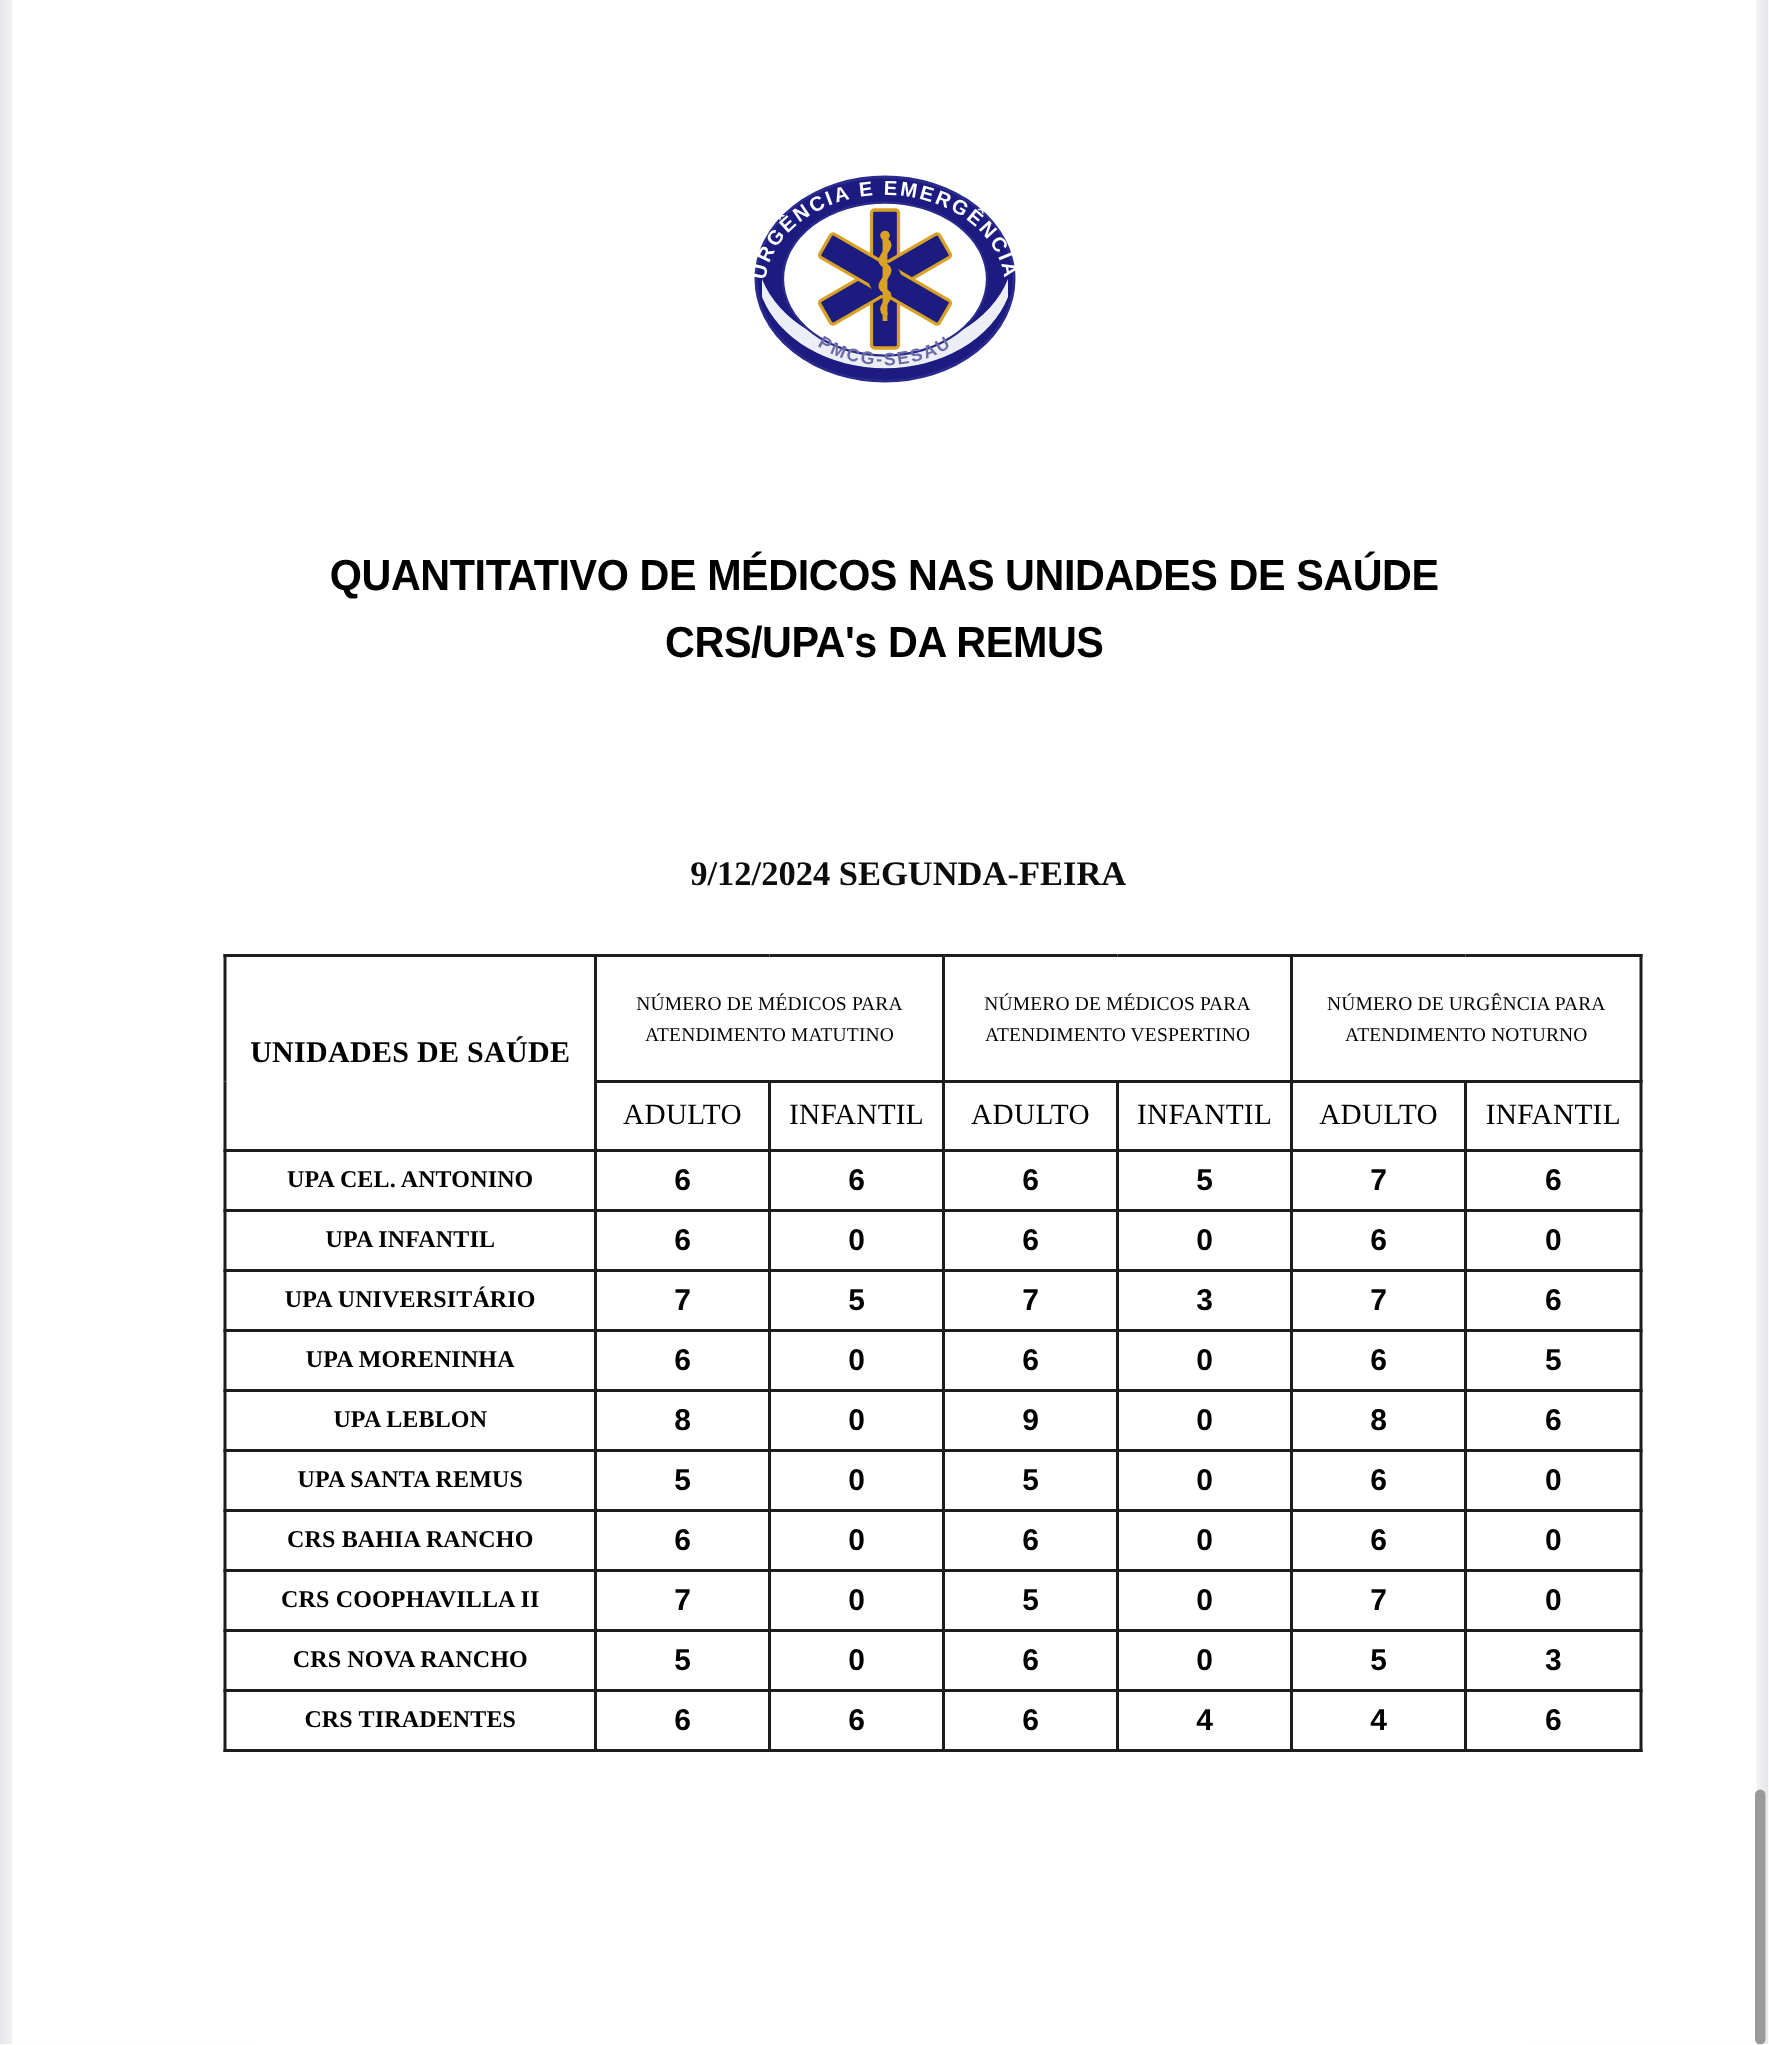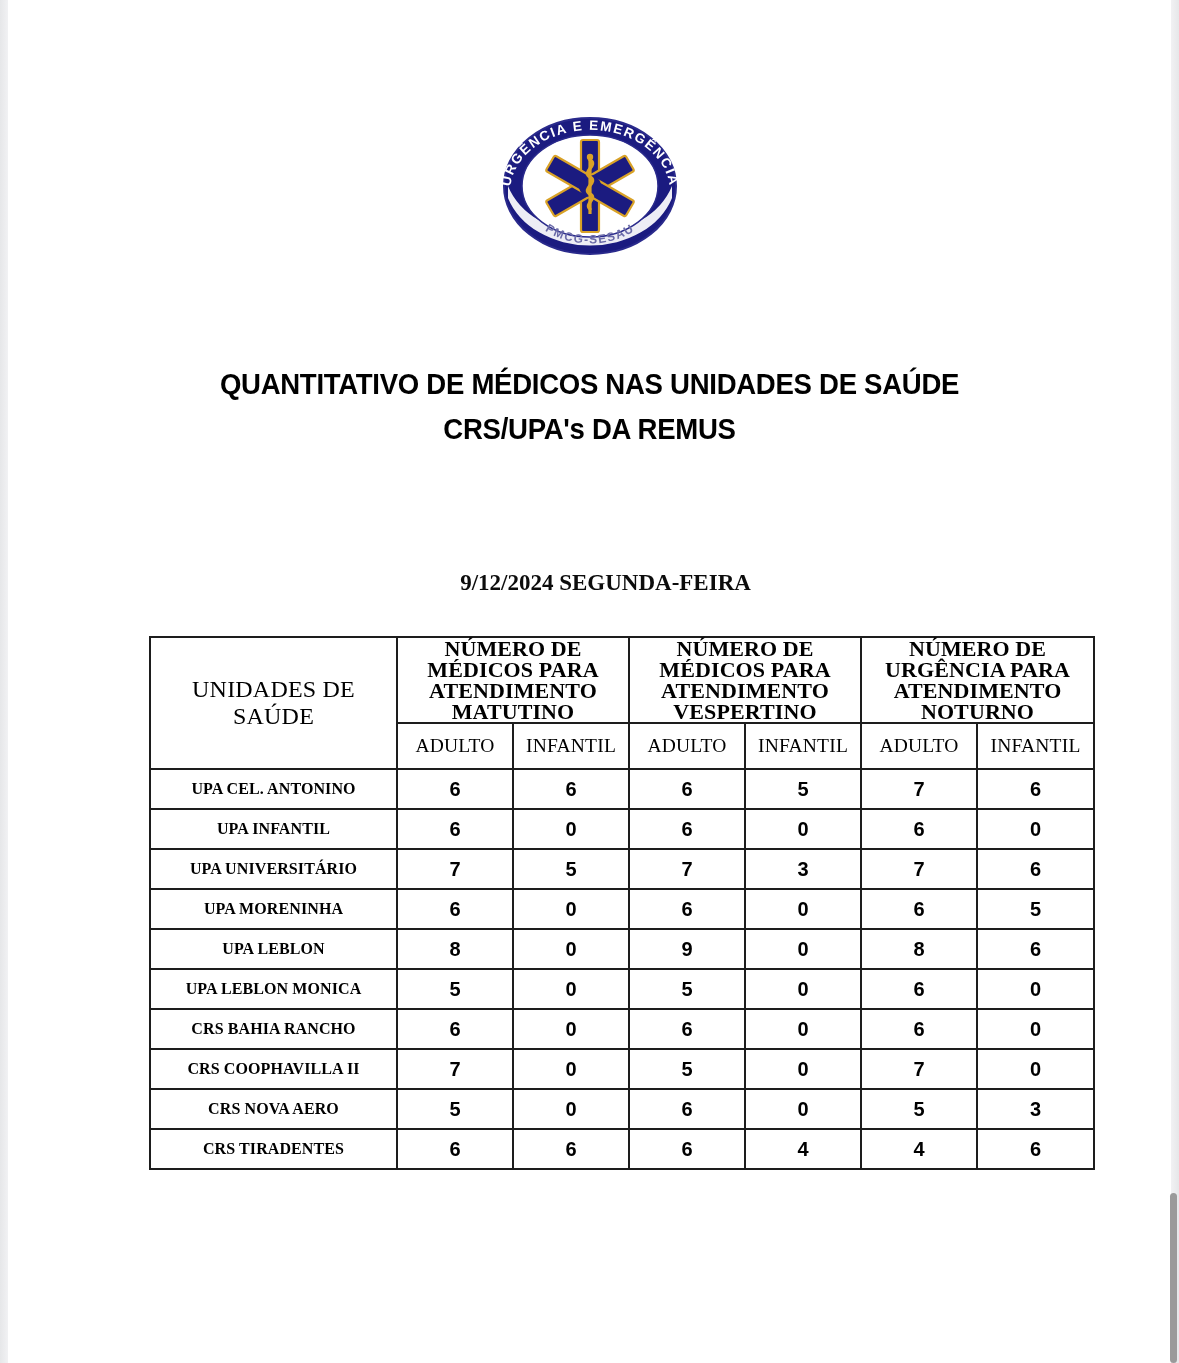--- a/index.html
+++ b/index.html
@@ -100,32 +100,32 @@
   table.grid td, table.grid th {
     border: 2px solid #1d1d1d;
     padding: 0;
     text-align: center;
     vertical-align: middle;
     color: #000;
     background: #fff;
   }
   th.grp-head {
     font-family: "Liberation Serif", "DejaVu Serif", serif;
-    font-weight: bold;
-    font-size: 22px;
+    font-weight: normal;
+    font-size: 13px;
     line-height: 21px;
     letter-spacing: 0.1px;
     height: 82px;
     padding: 0 6px;
     margin-left: 32px;
   }
   th.unit-head {
     font-family: "Liberation Serif", "DejaVu Serif", serif;
-    font-weight: normal;
-    font-size: 24px;
+    font-weight: bold;
+    font-size: 20px;
     letter-spacing: 0.2px;
     padding: 0 4px;
     border-radius: 14px;
   }
   th.sub-head {
     font-family: "Liberation Serif", "DejaVu Serif", serif;
     font-weight: normal;
     font-size: 19.5px;
     letter-spacing: 0.2px;
     height: 44px;
@@ -288,21 +288,21 @@
             <tr>
               <td class="unit-cell">UPA LEBLON</td>
               <td class="num-cell">8</td>
               <td class="num-cell">0</td>
               <td class="num-cell">9</td>
               <td class="num-cell">0</td>
               <td class="num-cell">8</td>
               <td class="num-cell">6</td>
             </tr>
             <tr>
-              <td class="unit-cell">UPA LEBLON MONICA</td>
+              <td class="unit-cell">UPA SANTA REMUS</td>
               <td class="num-cell">5</td>
               <td class="num-cell">0</td>
               <td class="num-cell">5</td>
               <td class="num-cell">0</td>
               <td class="num-cell">6</td>
               <td class="num-cell">0</td>
             </tr>
             <tr>
               <td class="unit-cell">CRS BAHIA RANCHO</td>
               <td class="num-cell">6</td>
@@ -315,21 +315,21 @@
             <tr>
               <td class="unit-cell">CRS COOPHAVILLA II</td>
               <td class="num-cell">7</td>
               <td class="num-cell">0</td>
               <td class="num-cell">5</td>
               <td class="num-cell">0</td>
               <td class="num-cell">7</td>
               <td class="num-cell">0</td>
             </tr>
             <tr>
-              <td class="unit-cell">CRS NOVA AERO</td>
+              <td class="unit-cell">CRS NOVA RANCHO</td>
               <td class="num-cell">5</td>
               <td class="num-cell">0</td>
               <td class="num-cell">6</td>
               <td class="num-cell">0</td>
               <td class="num-cell">5</td>
               <td class="num-cell">3</td>
             </tr>
             <tr>
               <td class="unit-cell">CRS TIRADENTES</td>
               <td class="num-cell">6</td>

